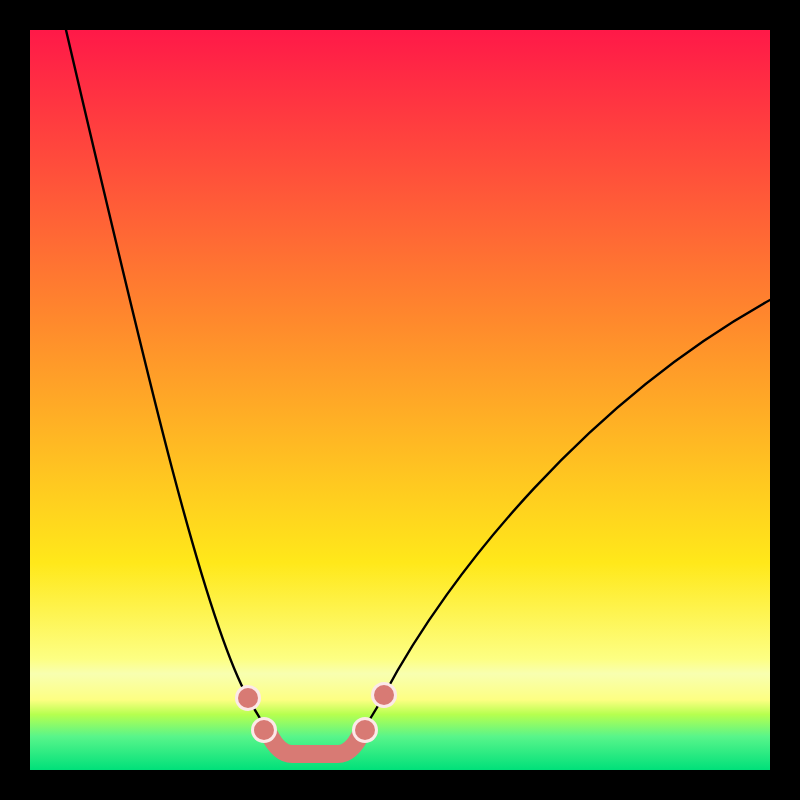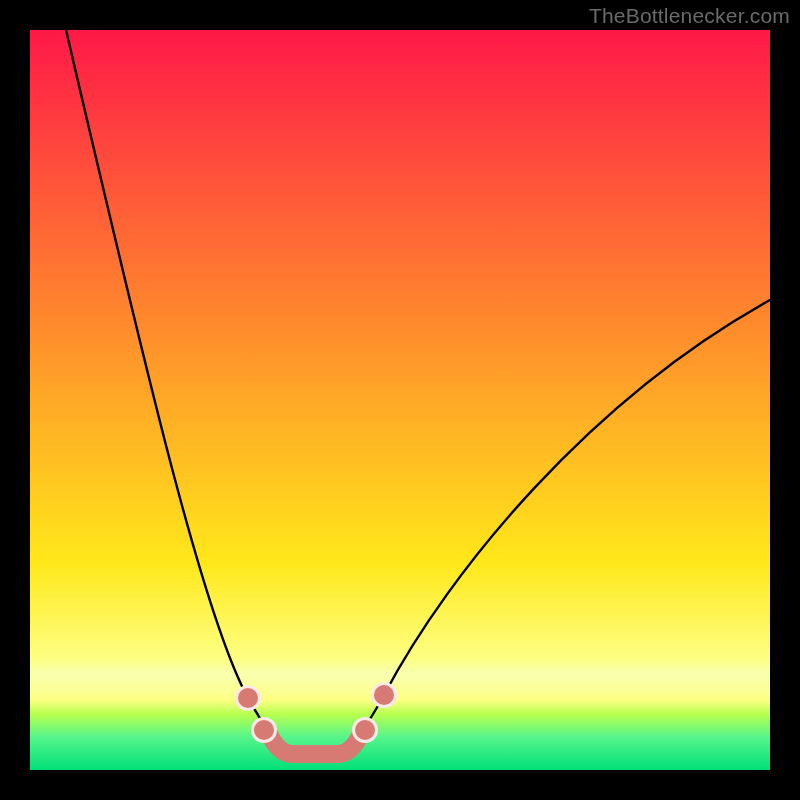--- a/index.html
+++ b/index.html
@@ -39,21 +39,20 @@
   }
   svg {
     display: block;
   }
 </style>
 </head>
 <body>
 
 <div class="frame">
 
-  <div class="watermark">TheBottlenecker.com</div>
 
   <div class="plot-area">
     <svg width="740" height="740" viewBox="0 0 740 740">
       <defs>
         <linearGradient id="bg-grad" x1="0" y1="0" x2="0" y2="1">
           <stop offset="0" stop-color="#ff1948"></stop>
           <stop offset="0.40" stop-color="#ff8b2c"></stop>
           <stop offset="0.72" stop-color="#ffe81a"></stop>
           <stop offset="0.85" stop-color="#fdff83"></stop>
           <stop offset="0.87" stop-color="#f8ffb0"></stop>

